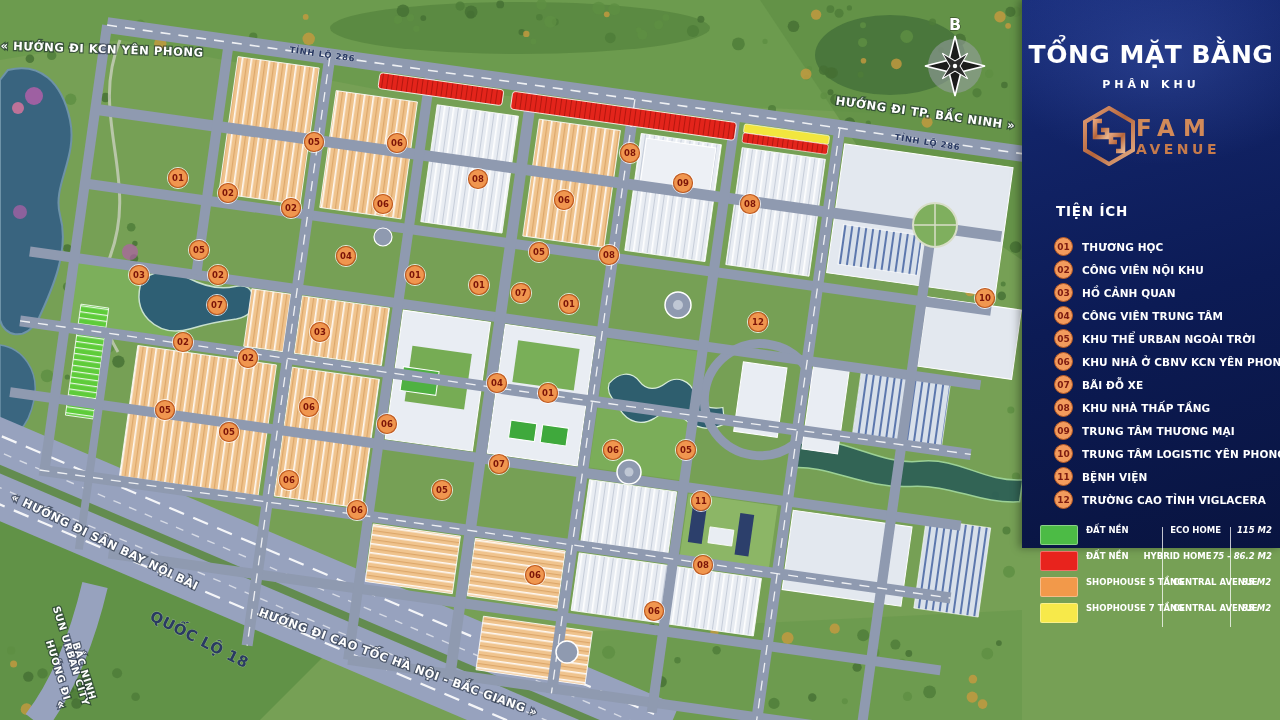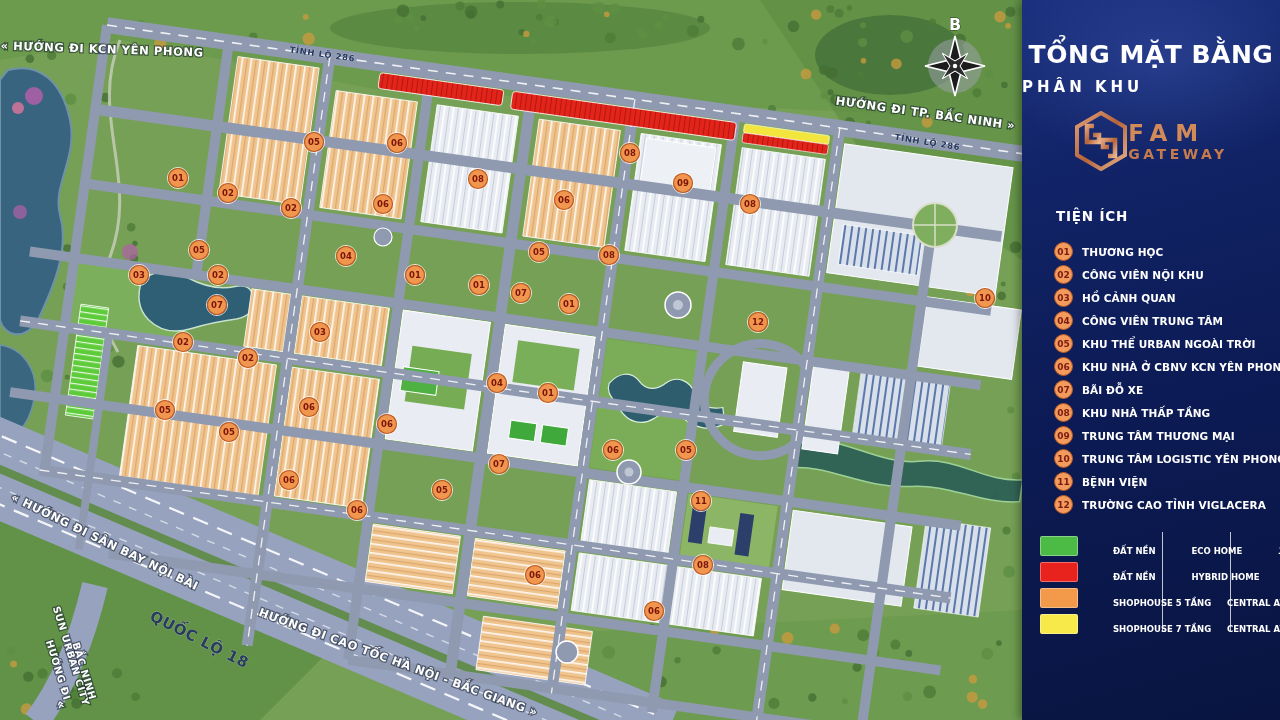--- a/index.html
+++ b/index.html
@@ -2,43 +2,43 @@
 <html><head>
 <meta charset="utf-8">
 <style>
   html,body{margin:0;padding:0;background:#222;}
   .stage{position:relative;width:1280px;height:720px;overflow:hidden;
          font-family:"DejaVu Sans","Liberation Sans",sans-serif;background:#76A055;}
   .map-area{position:absolute;left:0;top:0;width:1022px;height:720px;}
   .map-area svg{display:block;}
 
   
-  .sidebar{position:absolute;right:0;top:0;width:258px;height:720px;color:#fff;
+  .sidebar{position:absolute;right:0;top:0;width:258px;height:548px;color:#fff;
            background:linear-gradient(165deg,#1b307e 0%,#122468 22%,#0c1b55 55%,#091440 100%);
            box-shadow:-3px 0 8px rgba(0,0,0,.35);}
   .sidebar::before{content:"";position:absolute;inset:0;
            background:radial-gradient(ellipse 240px 150px at 55% 60px,rgba(90,120,220,.25),transparent 70%);}
   .panel-title{position:relative;margin:40px 0 0;text-align:center;font-size:25px;font-weight:bold;letter-spacing:.5px;}
-  .panel-subtitle{position:relative;text-align:left;font-size:15px;font-weight:600;letter-spacing:4px;margin-top:9px;}
+  .panel-subtitle{position:relative;text-align:center;font-size:11px;font-weight:600;letter-spacing:4px;margin-top:9px;}
   .brand{position:relative;display:flex;align-items:center;justify-content:center;margin-top:12px;height:66px;}
   .brand-text{display:flex;flex-direction:column;line-height:1.15;}
   .brand-line1{font-size:23px;font-weight:bold;color:#D28A59;letter-spacing:8px;}
   .brand-line2{font-size:14px;font-weight:bold;color:#C67B4C;letter-spacing:3.5px;}
   .section-heading{position:relative;font-size:13.5px;font-weight:bold;letter-spacing:.8px;margin:16px;padding-left:18px;}
   .amenities-heading{margin-top:34px;}
   #amenities-list{position:relative;list-style:none;margin:9px 0 0;padding:0 4px 0 32px;}
   #amenities-list li{display:flex;align-items:center;gap:9px;height:23px;}
   .num-badge{flex:none;width:17px;height:17px;border-radius:50%;background:#F29B5D;border:1px solid #B85A24;
              color:#7C1B10;font-size:9px;font-weight:bold;display:flex;align-items:center;justify-content:center;}
   .amenity-label{font-size:10.5px;font-weight:bold;letter-spacing:.1px;white-space:nowrap;}
   .legend-heading{margin-top:26px;}
   .legend{position:relative;margin:14px 8px 0 18px;}
   .legend::before,.legend::after{content:"";position:absolute;top:2px;bottom:2px;width:1px;background:rgba(255,255,255,.75);}
   .legend::before{left:122px;} .legend::after{left:190px;}
-  .lrow{display:flex;align-items:flex-end;height:26px;gap:27px;}
+  .lrow{display:flex;align-items:flex-start;height:26px;}
   .sw{flex:none;width:36px;height:18px;border-radius:2px;border:1px solid rgba(255,255,255,.35);}
   .ltype{width:78px;padding-left:8px;font-size:8.5px;font-weight:bold;white-space:nowrap;}
   .lprod{width:60px;padding-left:9px;font-size:8.5px;font-weight:bold;white-space:nowrap;}
   .larea{padding-left:9px;font-size:8.5px;font-weight:bold;white-space:nowrap;font-style:italic;}
 
   
   .road-label{fill:#ffffff;font-weight:bold;text-anchor:middle;letter-spacing:.6px;
               paint-order:stroke;stroke:rgba(15,25,40,.55);stroke-width:2.4px;
               font-family:"DejaVu Sans","Liberation Sans",sans-serif;}
   .road-label.dark{fill:#2A3A63;stroke:rgba(255,255,255,.3);stroke-width:.8px;}
@@ -629,21 +629,21 @@
               <stop offset=".5" stop-color="#B5643A"></stop>
               <stop offset="1" stop-color="#E8B48C"></stop>
           </linearGradient>
         </defs>
         <polygon points="27,2 51,16 51,44 27,58 3,44 3,16" fill="none" stroke="url(#copper)" stroke-width="4"></polygon>
         <path d="M20,15 h-7 v16 h12 v-7 h-6" fill="none" stroke="url(#copper)" stroke-width="4.5"></path>
         <path d="M34,45 h7 V29 H29 v7 h6" fill="none" stroke="url(#copper)" stroke-width="4.5"></path>
       </svg>
       <div class="brand-text">
         <div class="brand-line1">FAM</div>
-        <div class="brand-line2">GATEWAY</div>
+        <div class="brand-line2">AVENUE</div>
       </div>
     </div>
 
     <h2 class="section-heading amenities-heading">TIỆN ÍCH</h2>
     <ul id="amenities-list">
         <li>
           <span class="num-badge">01</span>
           <span class="amenity-label">THƯƠNG HỌC</span>
         </li>
         <li>

